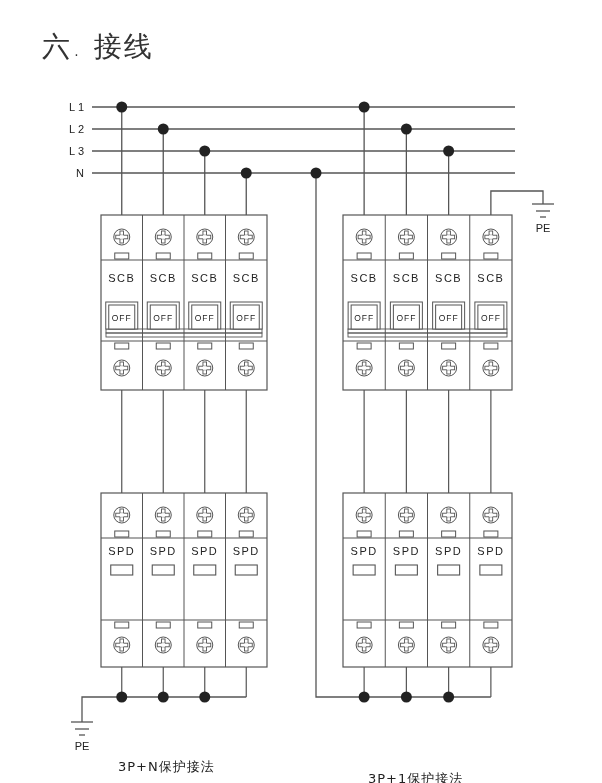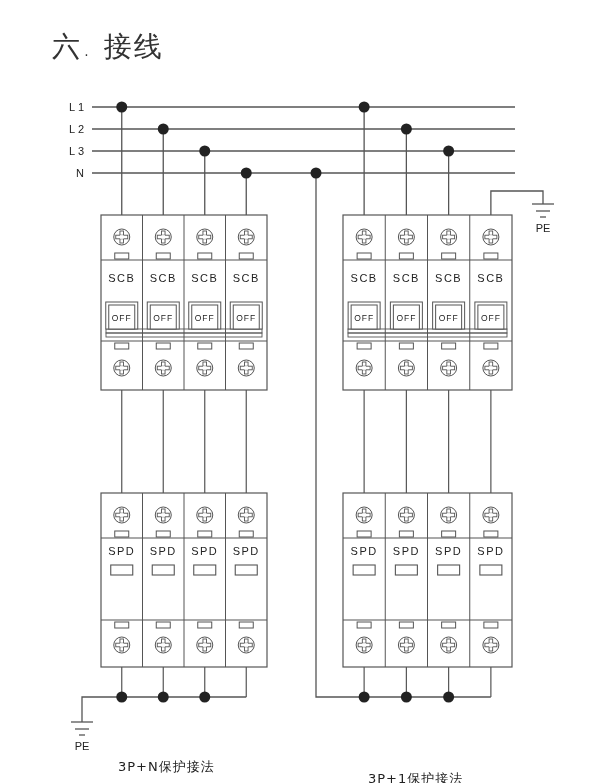--- a/index.html
+++ b/index.html
@@ -1,18 +1,18 @@
 <!DOCTYPE html>
 <html><head>
 <meta charset="utf-8">
 <style>
   html, body { margin:0; padding:0; background:#ffffff; }
   body { width:602px; height:783px; position:relative; overflow:hidden;
          font-family:"DejaVu Sans", sans-serif; }
-  .title { position:absolute; left:52px; top:28px; font-size:28px; color:#333;
+  .title { position:absolute; left:42px; top:28px; font-size:28px; color:#333;
            font-family:"DejaVu Sans", sans-serif; letter-spacing:2px; font-weight:300; }
   svg { position:absolute; left:0; top:0; }
   .lbl { font-family:"Liberation Sans", sans-serif; fill:#222; }
   .caption { position:absolute; font-size:13px; color:#222; letter-spacing:1px;
              font-family:"DejaVu Sans", sans-serif; }
 </style>
 </head>
 <body>
 
 <div class="title">六. 接线</div>

